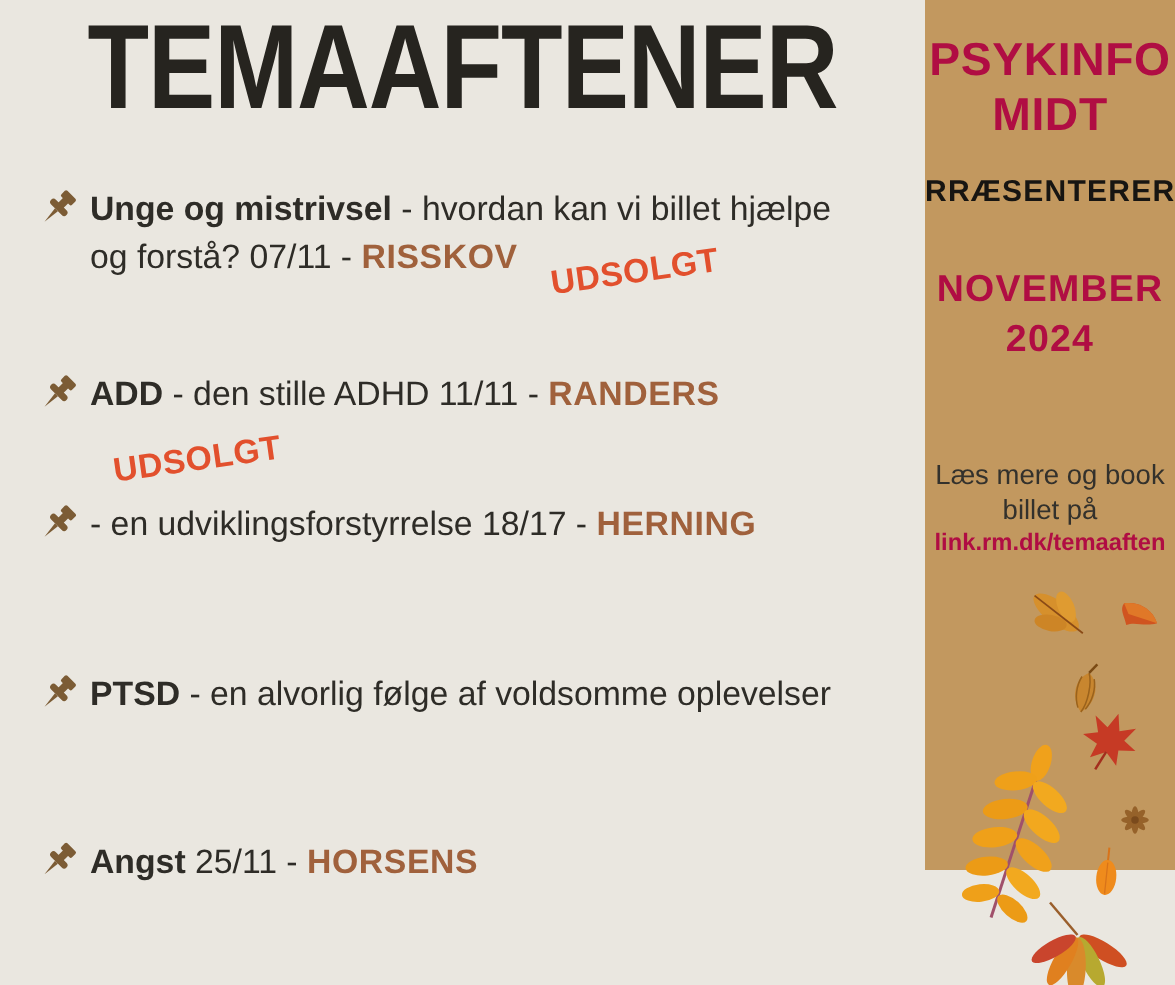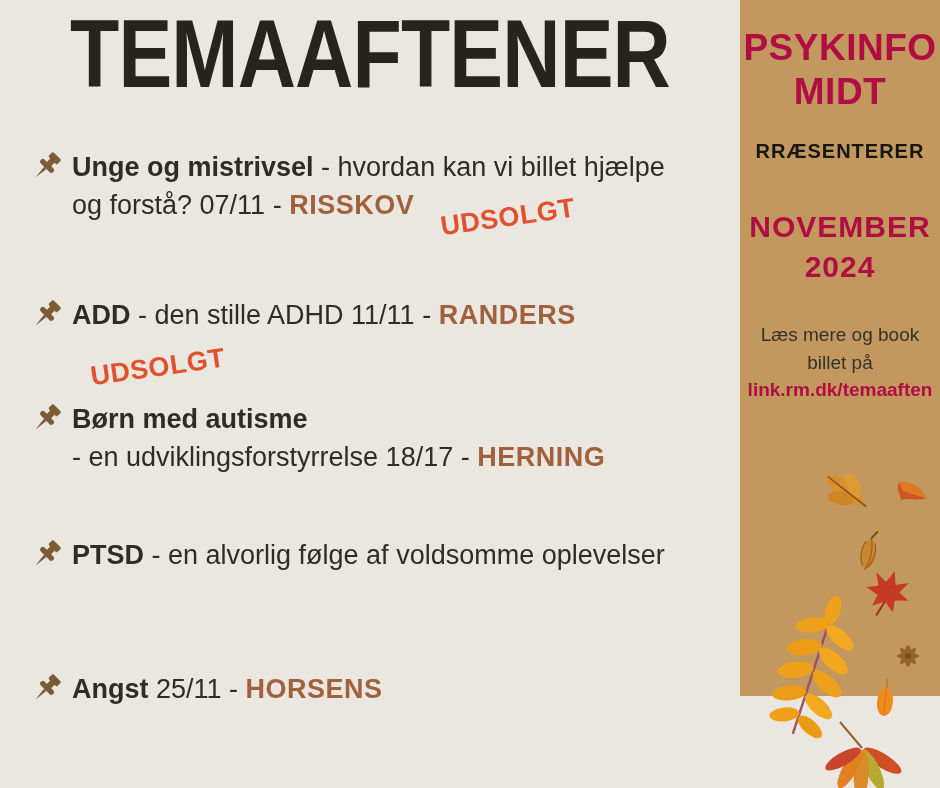--- a/index.html
+++ b/index.html
@@ -36,28 +36,28 @@
   
   .sidebar{
     position:absolute;right:0;top:0;width:200px;height:696px;
     background:var(--sidebar);text-align:center;
   }
   .brand{
     margin-top:26px;font-size:37px;line-height:44px;font-weight:800;
     color:var(--accent-crimson);letter-spacing:.5px;
   }
   .presents{
-    margin-top:26px;font-size:20px;font-weight:600;color:#171512;letter-spacing:1px;
+    margin-top:26px;font-size:24px;font-weight:600;color:#171512;letter-spacing:1px;
   }
   .month{
     margin-top:44px;font-size:30px;line-height:40px;font-weight:800;
     color:var(--accent-crimson);letter-spacing:1px;
   }
   .booking{
-    margin-top:34px;font-size:19px;line-height:28px;font-weight:500;color:#33312C;
+    margin-top:74px;font-size:22px;line-height:28px;font-weight:500;color:#33312C;
   }
   .booking-link{
     display:block;margin-top:2px;font-size:19px;font-weight:600;
     color:var(--accent-crimson);text-decoration:none;
   }
   .leaves{position:absolute;left:0;top:430px;width:200px;height:358px;}
 </style>
 </head>
 <body>
 
@@ -98,21 +98,20 @@
     <div class="event e3">
       <svg class="pin" viewBox="0 0 24 24" width="36" height="36">
         <g transform="rotate(45 12 12)" fill="currentColor">
           <rect x="8" y="1.5" width="8" height="4.5" rx="1"></rect>
           <rect x="10" y="5.5" width="4" height="4.2"></rect>
           <rect x="6.2" y="9.2" width="11.6" height="3.6" rx="1.8"></rect>
           <path d="M10.9 12.8 L13.1 12.8 L12 21.8 Z"></path>
         </g>
       </svg>
       <div class="etext">
-        <div class="line"><span class="ename">Børn med autisme</span></div>
         <div class="line"><span>- en udviklingsforstyrrelse 18/17 - </span><span class="city">HERNING</span></div>
       </div>
     </div>
 
     <div class="event e4">
       <svg class="pin" viewBox="0 0 24 24" width="36" height="36">
         <g transform="rotate(45 12 12)" fill="currentColor">
           <rect x="8" y="1.5" width="8" height="4.5" rx="1"></rect>
           <rect x="10" y="5.5" width="4" height="4.2"></rect>
           <rect x="6.2" y="9.2" width="11.6" height="3.6" rx="1.8"></rect>

